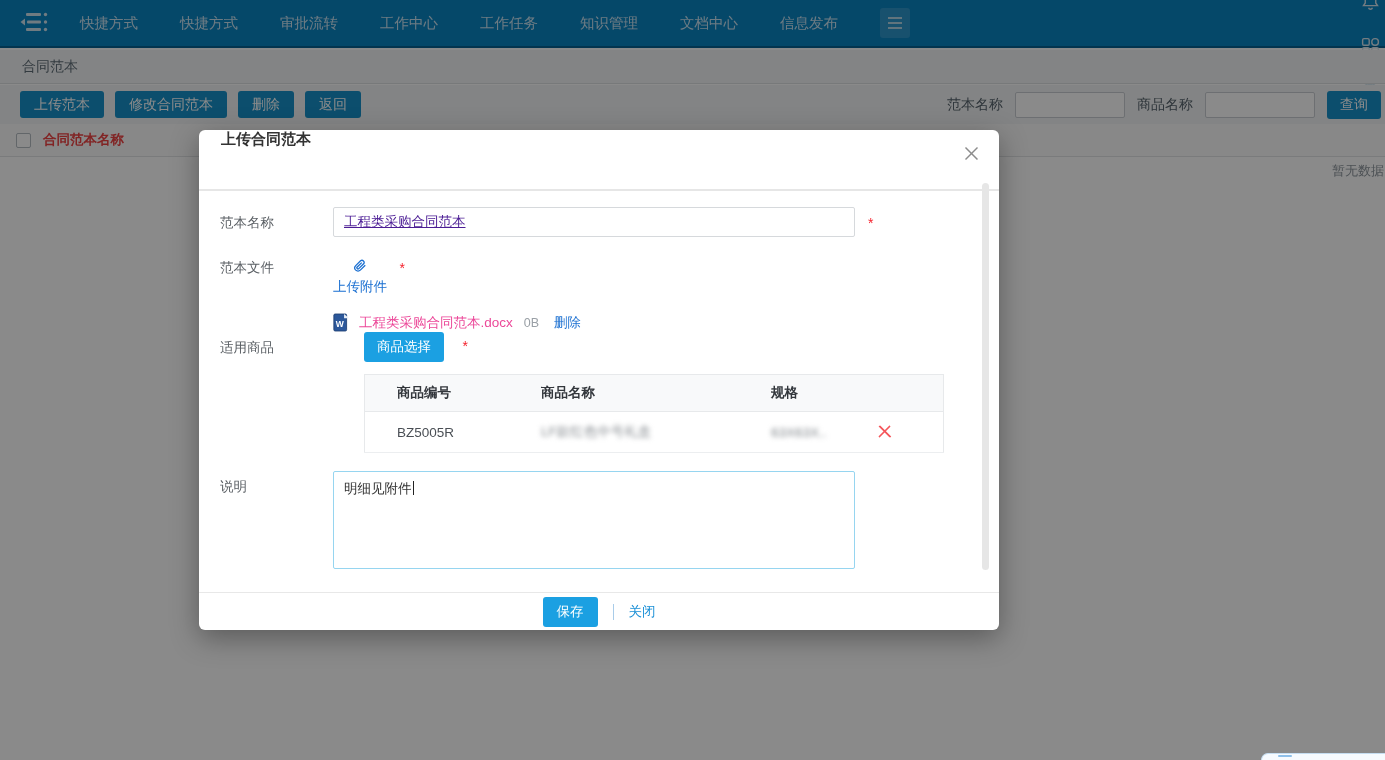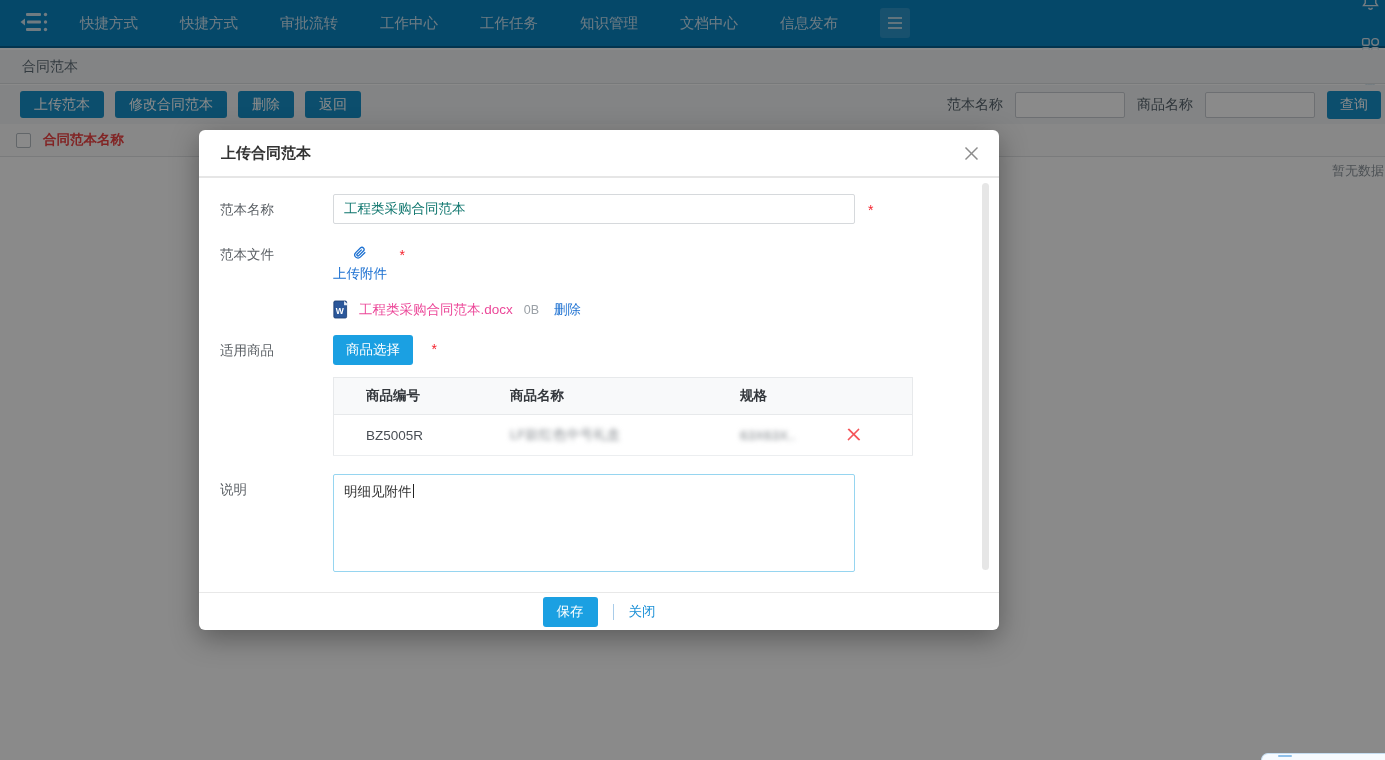--- a/index.html
+++ b/index.html
@@ -41,29 +41,29 @@
   .cbx{width:13px;height:13px;border:1px solid #b5bcc2;border-radius:2px;background:#fff;}
   .list-head-label{font-size:13.5px;color:#ef4444;font-weight:bold;}
   .empty-row{position:absolute;left:0;top:158px;width:100%;height:26px;display:flex;align-items:center;
              justify-content:flex-end;padding-right:17px;box-sizing:border-box;}
   .empty-text{font-size:13px;color:#8d959c;}
 
   
   .overlay{position:absolute;inset:0;background:rgba(0,0,0,0.46);z-index:10;}
   .modal{position:absolute;left:199px;top:130px;width:800px;height:500px;background:#fff;
          border-radius:6px;box-shadow:0 8px 28px rgba(0,0,0,0.35);z-index:20;box-sizing:border-box;}
-  .m-head{height:48px;display:flex;align-items:center;padding:0 22px;border-bottom:2px solid #e6e6e6;box-sizing:border-box;}
+  .m-head{height:61px;display:flex;padding:0 22px;border-bottom:2px solid #e6e6e6;box-sizing:border-box;}
   .m-title{font-size:15px;font-weight:bold;color:#333;}
   .m-close{position:absolute;right:16px;top:12px;padding:4px;display:flex;}
   .m-body{position:relative;padding:12px 24px 0 21px;box-sizing:border-box;}
   .frow{display:flex;align-items:flex-start;}
   .flabel{width:113px;flex:0 0 113px;font-size:13.5px;color:#5a5f64;padding-top:7px;}
   .req{color:#f5222d;font-size:14px;margin-left:13px;padding-top:8px;display:inline-block;}
   .name-input{width:500px;height:28px;border:1px solid #d6d9dc;border-radius:2px;font-size:13.5px;
-              color:#0f766e;padding:0 10px;outline:none;}
+              color:#4c1d95;padding:0 10px;outline:none;text-decoration:underline;}
   .upl-link{display:inline-flex;align-items:center;gap:5px;color:#1a6fd1;font-size:13.5px;padding-top:6px;flex-direction:column;}
   .file-line{display:flex;align-items:center;gap:9px;margin-top:17px;}
   .file-name{font-size:13.5px;color:#ec4899;}
   .file-size{font-size:12.5px;color:#9aa0a6;margin-left:2px;}
   .file-del{font-size:13.5px;color:#1a6fd1;margin-left:6px;}
   .sel-btn{background:#1ba0e2;color:#fff;border:none;border-radius:3px;font-size:13.5px;padding:6px 13px;}
   .ptable{width:522px;margin-top:12px;border:1px solid #e7e9eb;border-collapse:collapse;table-layout:fixed;}
   .ptable th{background:#f8f9fa;font-size:13.5px;color:#33373c;font-weight:bold;text-align:left;
              padding:9px 8px;border-bottom:1px solid #e7e9eb;}
   .ptable td{font-size:13.5px;color:#4a4f55;padding:10px 8px;border-bottom:1px solid #eceef0;}
@@ -234,21 +234,21 @@
               <path d="M13 1 L19 6 L13 6 Z" fill="#e8eef7"></path>
               <text x="8" y="16" font-size="10" font-weight="bold" fill="#fff" text-anchor="middle" font-family="'Liberation Sans',sans-serif">W</text>
             </svg>
             <span class="file-name" data-interactable="false">工程类采购合同范本.docx</span>
             <span class="file-size" data-interactable="false">0B</span>
             <span class="file-del" data-interactable="true">删除</span>
           </div>
         </div>
       </div>
 
-      <div class="frow" style="margin-top:16px;" data-interactable="false">
+      <div class="frow" style="gap:31px;" data-interactable="false">
         <span class="flabel" data-interactable="false">适用商品</span>
         <div data-interactable="false">
           <button class="sel-btn" data-interactable="true">商品选择</button>
           <span class="req" style="padding-top:0;margin-left:14px;" data-interactable="false">*</span>
 
           <table class="ptable" data-interactable="false">
             <thead>
               <tr data-interactable="false">
                 <th class="c1" data-interactable="false">商品编号</th>
                 <th class="c2" data-interactable="false">商品名称</th>

